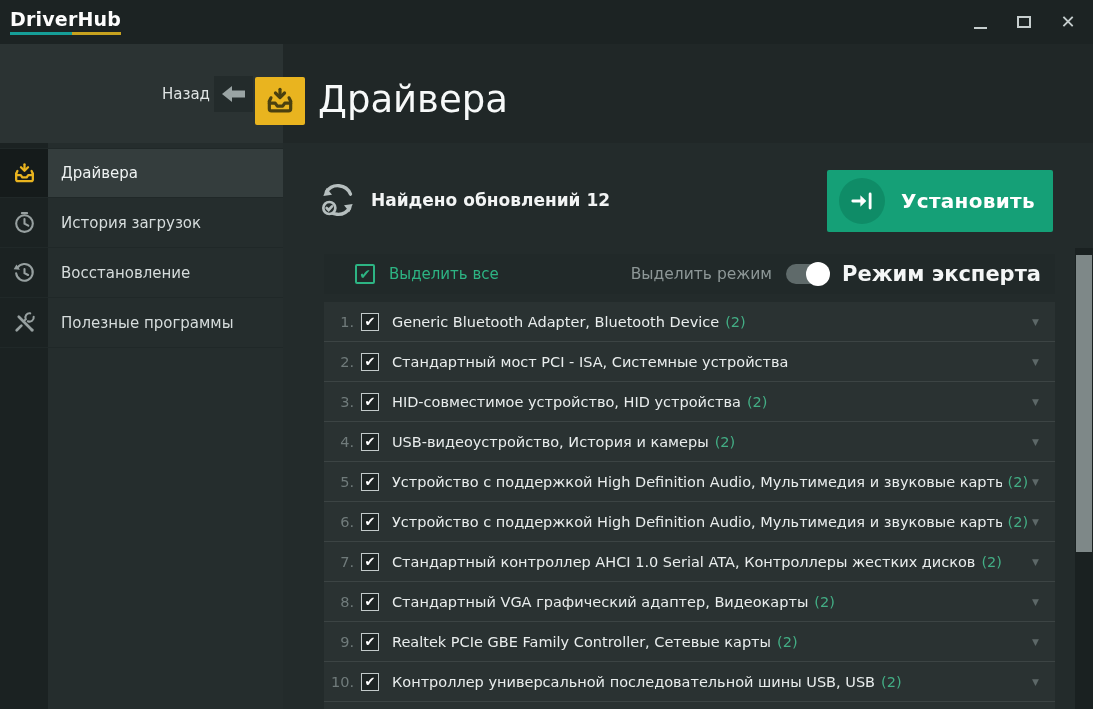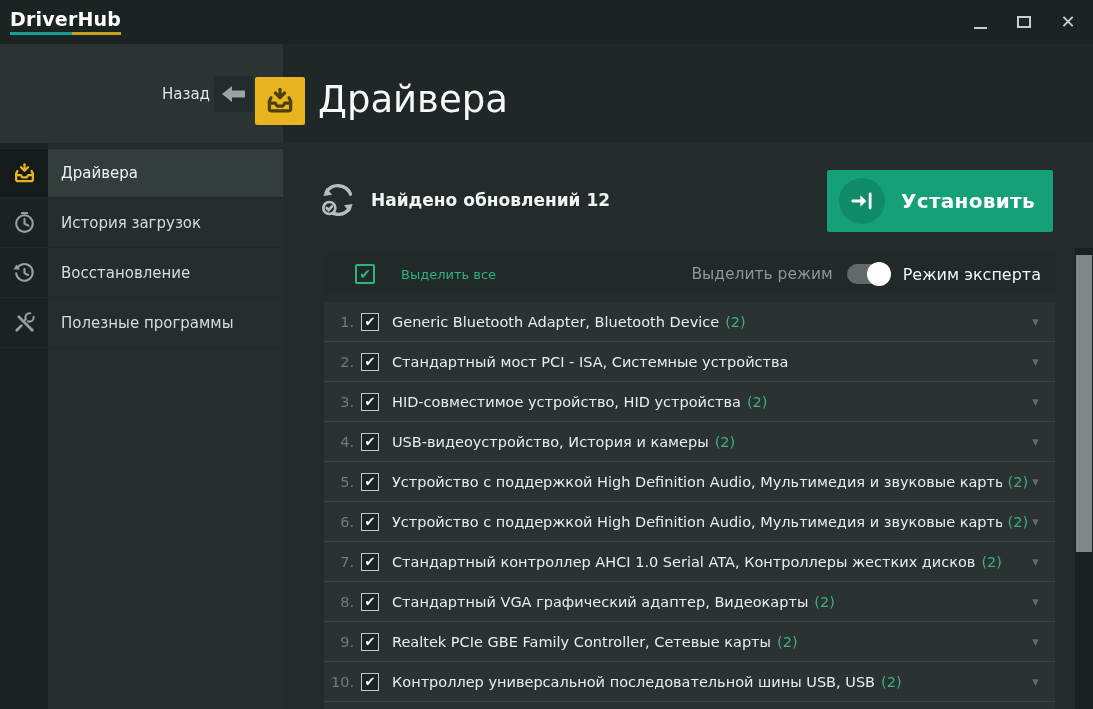--- a/index.html
+++ b/index.html
@@ -50,26 +50,26 @@
   .install-ic{width:46px;height:46px;border-radius:50%;background:#0f8c67;margin-left:12px;
     display:flex;align-items:center;justify-content:center;flex:0 0 46px;}
   .install-lb{margin-left:16px;font-size:20px;font-weight:bold;color:#fff;letter-spacing:.3px;}
 
   
   .list-header{position:absolute;left:41px;top:111px;width:731px;height:40px;background:#212929;
     display:flex;align-items:center;padding:0 14px 0 31px;}
   .sel-all{display:flex;align-items:center;cursor:pointer;}
   .cb-green{width:20px;height:20px;border:2px solid #2db483;border-radius:2px;display:flex;align-items:center;
     justify-content:center;color:#2db483;font-size:14px;font-weight:bold;background:transparent;}
-  .sel-all-lb{margin-left:26px;font-size:13px;color:#2db483;}
+  .sel-all-lb{margin-left:14px;font-size:15px;color:#2db483;}
   .mode-group{margin-left:auto;display:flex;align-items:center;}
   .mode-simple{font-size:15.5px;color:#8d9797;}
   .toggle{position:relative;width:42px;height:20px;border-radius:10px;background:#5f6a6a;margin:0 14px;cursor:pointer;}
   .toggle-knob{position:absolute;right:-2px;top:-2px;width:24px;height:24px;border-radius:50%;background:#fff;}
-  .mode-expert{font-size:16px;font-weight:normal;color:#f4f6f6;}
+  .mode-expert{font-size:21px;font-weight:bold;color:#f4f6f6;}
 
   
   .rows{position:absolute;left:41px;top:159px;width:731px;}
   .drow{height:40px;background:#2a3232;border-bottom:1px solid #3c4444;display:flex;align-items:center;
     padding:0 12px 0 5px;}
   .drow-num{min-width:25px;text-align:right;font-size:14.5px;color:#707b7b;flex:0 0 auto;}
   .cb-row{width:18px;height:18px;margin-left:7px;background:#1d2424;border:1px solid #c2caca;
     display:flex;align-items:center;justify-content:center;color:#fff;font-size:13px;font-weight:bold;flex:0 0 18px;cursor:pointer;}
   .drow-title{margin-left:13px;font-size:14.5px;color:#e9eded;white-space:nowrap;overflow:hidden;}
   .drow-count{margin-left:6px;font-size:14.5px;color:#43ae85;white-space:nowrap;}

